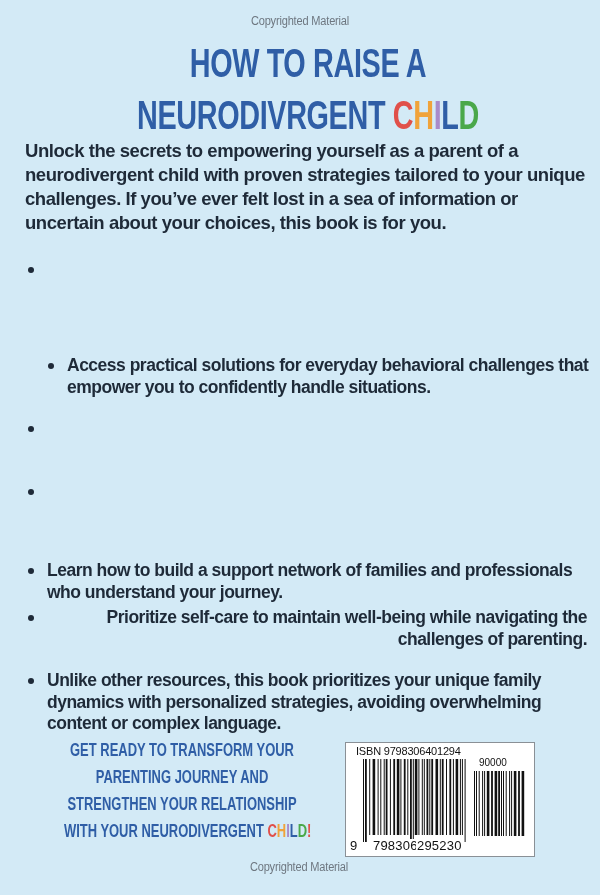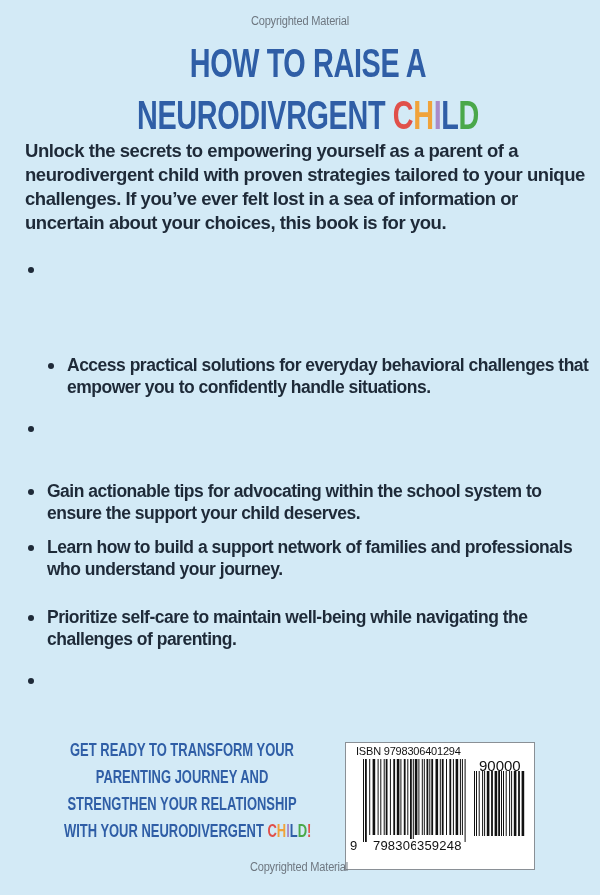--- a/index.html
+++ b/index.html
@@ -45,43 +45,43 @@
       font-weight: bold; letter-spacing: -0.5px;
     }
     .bullet .dot {
       position: absolute; left: 28px; top: 8px; width: 6px; height: 6px;
       border-radius: 50%; background: #1e2a38;
     }
     .b0 { position: absolute; top: 0; }
     .b1 { position: absolute; top: 96px; margin-left: 20px; }
     .b2 { position: absolute; top: 159px; }
     .b3 { position: absolute; top: 222px; }
-    .b4 { position: absolute; top: 278px; }
-    .b5 { position: absolute; top: 348px; }
+    .b4 { position: absolute; top: 301px; }
+    .b5 { position: absolute; top: 348px; text-align: right; }
     .b6 { position: absolute; top: 411px; }
 
     .cta {
       position: absolute; left: 18px; top: 737px; width: 328px; text-align: center;
       font-family: "Liberation Sans", sans-serif; font-weight: bold;
       color: #2f5ea6; font-size: 18px; line-height: 27px;
     }
     .cta .line { display: block; white-space: nowrap; transform: scaleX(0.72); transform-origin: center; }
 
     .barcode-box {
-      position: absolute; left: 345px; top: 742px; width: 190px; height: 128px;
+      position: absolute; left: 345px; top: 742px; width: 190px; height: 115px;
       background: #ffffff; border: 1px solid #8a9096; box-sizing: border-box;
     }
     .isbn-label {
       position: absolute; left: 10px; top: 2px;
       font-family: "Liberation Sans", sans-serif; font-size: 11px; color: #111;
       letter-spacing: -0.2px;
     }
     .addon-label {
       position: absolute; left: 133px; top: 14px;
-      font-family: "Liberation Sans", sans-serif; font-size: 15px; color: #111;
+      font-family: "Liberation Sans", sans-serif; font-size: 10px; color: #111;
     }
     .bars-main { position: absolute; left: 17px; top: 16px; width: 106px; height: 83px; }
     .bars-addon { position: absolute; left: 128px; top: 28px; width: 52px; height: 72px; }
     .digits {
       position: absolute; top: 96px; font-family: "Liberation Sans", sans-serif;
       font-size: 13px; color: #111; background: #fff; line-height: 14px; padding: 0 1px;
     }
     .d-lead { left: 3px; }
     .d-left { left: 26px; letter-spacing: 0.2px; }
     .d-right { left: 70px; letter-spacing: 0.2px; }
@@ -95,24 +95,24 @@
   <span class="line">HOW TO RAISE A</span>
   <span class="line"><span>NEURODIVRGENT </span><span id="title-child"><span class="ch" style="color: rgb(224, 80, 74);">C</span><span class="ch" style="color: rgb(240, 163, 58);">H</span><span class="ch" style="color: rgb(169, 139, 201);">I</span><span class="ch" style="color: rgb(47, 94, 166);">L</span><span class="ch" style="color: rgb(74, 168, 74);">D</span></span></span>
 </h1>
 
 <p class="intro" style="margin:7px;">Unlock the secrets to empowering yourself as a parent of a neurodivergent child with proven strategies tailored to your unique challenges. If you’ve ever felt lost in a sea of information or uncertain about your choices, this book is for you.</p>
 
 <ul class="bullets">
   <li class="bullet b0"><span class="dot"></span></li>
   <li class="bullet b1"><span class="dot"></span><span>Access practical solutions for everyday behavioral challenges that empower you to confidently handle situations.</span></li>
   <li class="bullet b2"><span class="dot"></span></li>
-  <li class="bullet b3"><span class="dot"></span><span>Gain actionable tips for advocating within the school system to ensure the support your child deserves.</span></li>
+  <li class="bullet b3"><span class="dot"></span></li>
   <li class="bullet b4"><span class="dot"></span><span>Learn how to build a support network of families and professionals who understand your journey.</span></li>
   <li class="bullet b5"><span class="dot"></span><span>Prioritize self-care to maintain well-being while navigating the challenges of parenting.</span></li>
-  <li class="bullet b6"><span class="dot"></span></li>
+  <li class="bullet b6"><span class="dot"></span><span>Unlike other resources, this book prioritizes your unique family dynamics with personalized strategies, avoiding overwhelming content or complex language.</span></li>
 </ul>
 
 <div class="cta">
   <span class="line">GET READY TO TRANSFORM YOUR</span>
   <span class="line">PARENTING JOURNEY AND</span>
   <span class="line">STRENGTHEN YOUR RELATIONSHIP</span>
   <span class="line"><span>WITH YOUR NEURODIVERGENT </span><span id="cta-child"><span class="ch" style="color: rgb(224, 80, 74);">C</span><span class="ch" style="color: rgb(240, 163, 58);">H</span><span class="ch" style="color: rgb(169, 139, 201);">I</span><span class="ch" style="color: rgb(47, 94, 166);">L</span><span class="ch" style="color: rgb(74, 168, 74);">D</span><span class="ch" style="color: rgb(224, 80, 74);">!</span></span></span>
 </div>
 
 <div class="barcode-box">
@@ -167,16 +167,16 @@
       <rect x="29.000000000000004" y="0" width="1" height="65" fill="#111"></rect>
       <rect x="31.700000000000003" y="0" width="1" height="65" fill="#111"></rect>
       <rect x="35.1" y="0" width="1" height="65" fill="#111"></rect>
       <rect x="37.1" y="0" width="1" height="65" fill="#111"></rect>
       <rect x="39.800000000000004" y="0" width="2.6" height="65" fill="#111"></rect>
       <rect x="44.1" y="0" width="1.8" height="65" fill="#111"></rect>
       <rect x="47.6" y="0" width="2.6" height="65" fill="#111"></rect>
     </svg>
   <span class="digits d-lead">9</span>
   <span class="digits d-left">798306</span>
-  <span class="digits d-right">359248</span>
+  <span class="digits d-right">295230</span>
 </div>
 
 <div class="copyright bottom">Copyrighted Material</div>
 
 </body></html>

